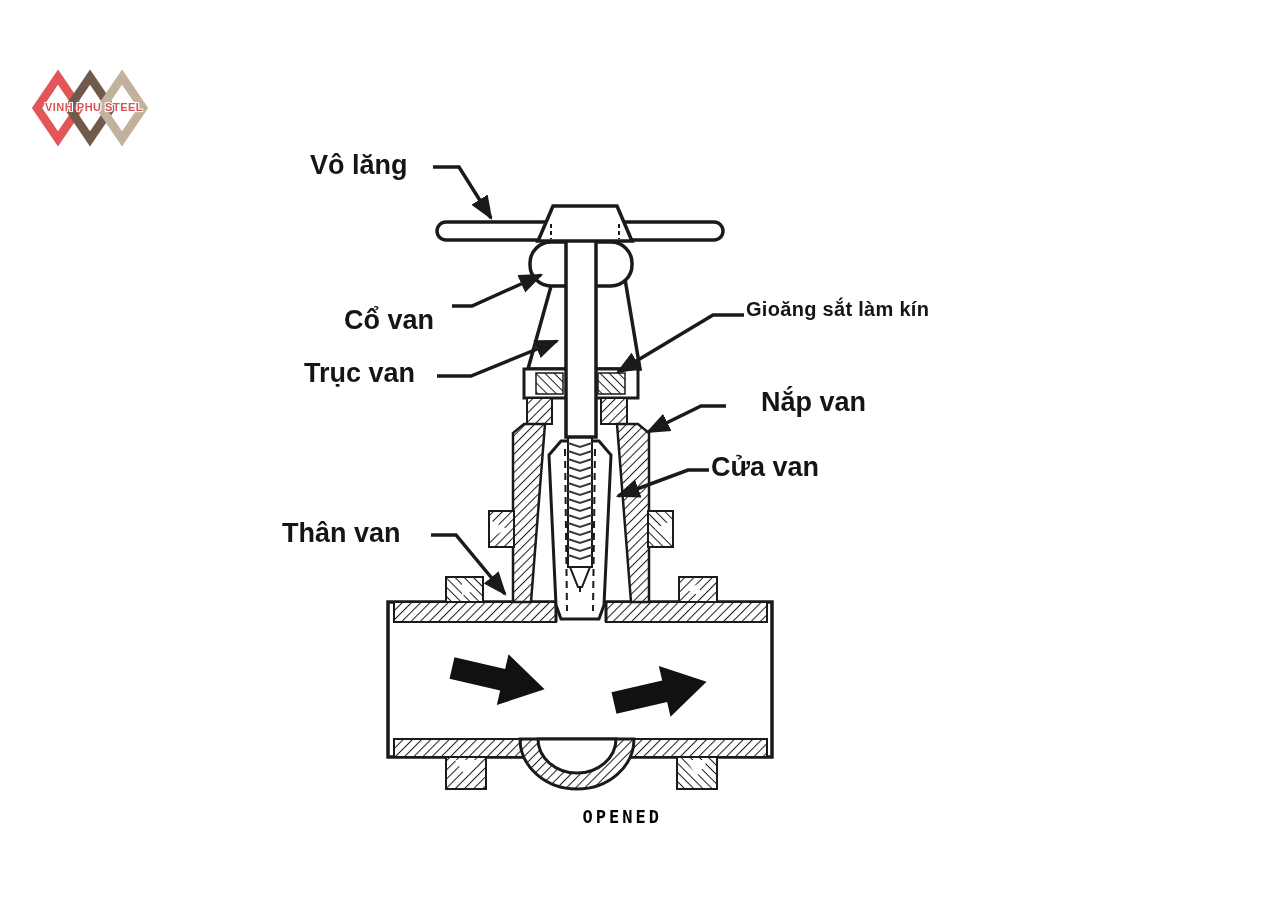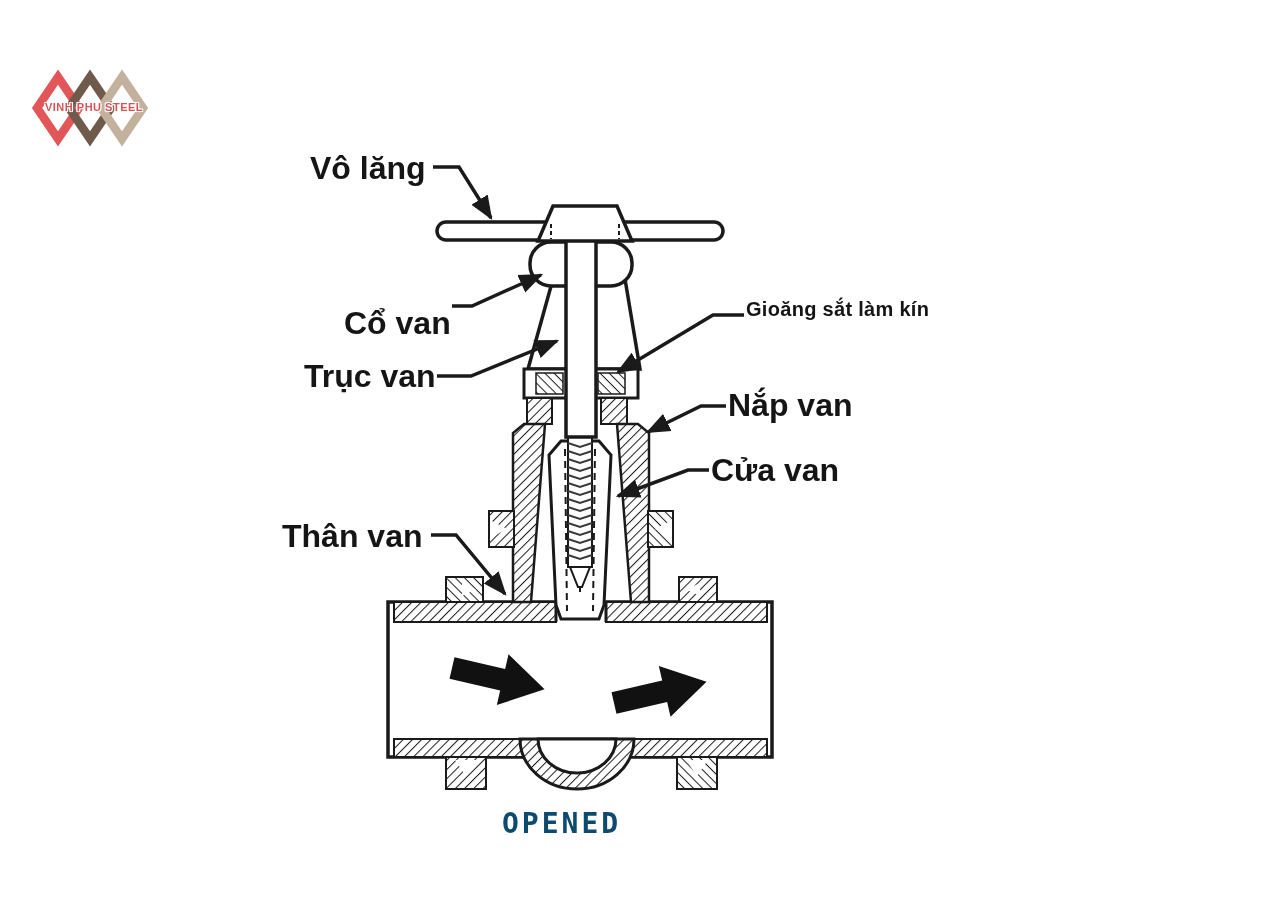--- a/index.html
+++ b/index.html
@@ -7,26 +7,26 @@
           font-family:"Liberation Sans",sans-serif;margin-top:39px;}
   
   .logo{position:absolute;left:28px;top:30px;width:132px;height:82px;}
   .logo svg{position:absolute;left:0;top:0;}
   .logo-text{position:absolute;left:2px;top:32px;width:128px;text-align:center;
              font-size:11px;font-weight:bold;letter-spacing:.5px;color:#d85356;
              text-shadow:-1px -1px 0 #fff,1px -1px 0 #fff,-1px 1px 0 #fff,1px 1px 0 #fff,0 0 3px #fff;
              white-space:nowrap;}
   
   .diagram{position:absolute;left:0;top:0;width:1280px;height:900px;}
-  .lbl{position:absolute;font-size:32px;font-weight:bold;color:#151515;white-space:nowrap;
+  .lbl{position:absolute;font-size:27px;font-weight:bold;color:#151515;white-space:nowrap;
        font-family:"Liberation Sans",sans-serif;}
   .lbl-wide{font-size:20px;letter-spacing:.3px;}
-  .caption{position:absolute;left:502px;top:768px;width:160px;text-align:left;
-           font-family:"DejaVu Sans Mono",monospace;font-weight:bold;font-size:28px;
-           letter-spacing:3px;color:#0c4a6e;}
+  .caption{position:absolute;left:502px;top:768px;width:160px;text-align:right;
+           font-family:"DejaVu Sans Mono",monospace;font-weight:bold;font-size:17px;
+           letter-spacing:3px;color:#000000;}
 </style>
 </head>
 <body>
 
 <div class="canvas">
 
   <div class="logo">
     <svg width="132" height="82" viewBox="0 0 132 82">
       <g fill="none" stroke-width="8.5" stroke-linejoin="miter">
         <path d="M30 8 L51 39 L30 70 L9 39 Z" stroke="#e25558"></path>
@@ -146,18 +146,18 @@
       <path d="M726,367 L701,367 L648,393" marker-end="url(#arw)"></path>
       <path d="M709,431 L688,431 L618,457" marker-end="url(#arw)"></path>
       <path d="M431,496 L456,496 L505,555" marker-end="url(#arw)"></path>
     </g>
   </svg>
 
   <div class="lbl" style="left:310px;top:111px;">Vô lăng</div>
   <div class="lbl" style="left:344px;top:266px;">Cổ van</div>
   <div class="lbl" style="left:304px;top:319px;">Trục van</div>
   <div class="lbl lbl-wide" style="left:746px;top:259px;">Gioăng sắt làm kín</div>
-  <div class="lbl" style="left:728px;top:348px;">Nắp van</div>
+  <div class="lbl" style="left:761px;top:348px;">Nắp van</div>
   <div class="lbl" style="left:711px;top:413px;">Cửa van</div>
   <div class="lbl" style="left:282px;top:479px;">Thân van</div>
 
   <div class="caption">OPENED</div>
 </div>
 
 </body></html>

